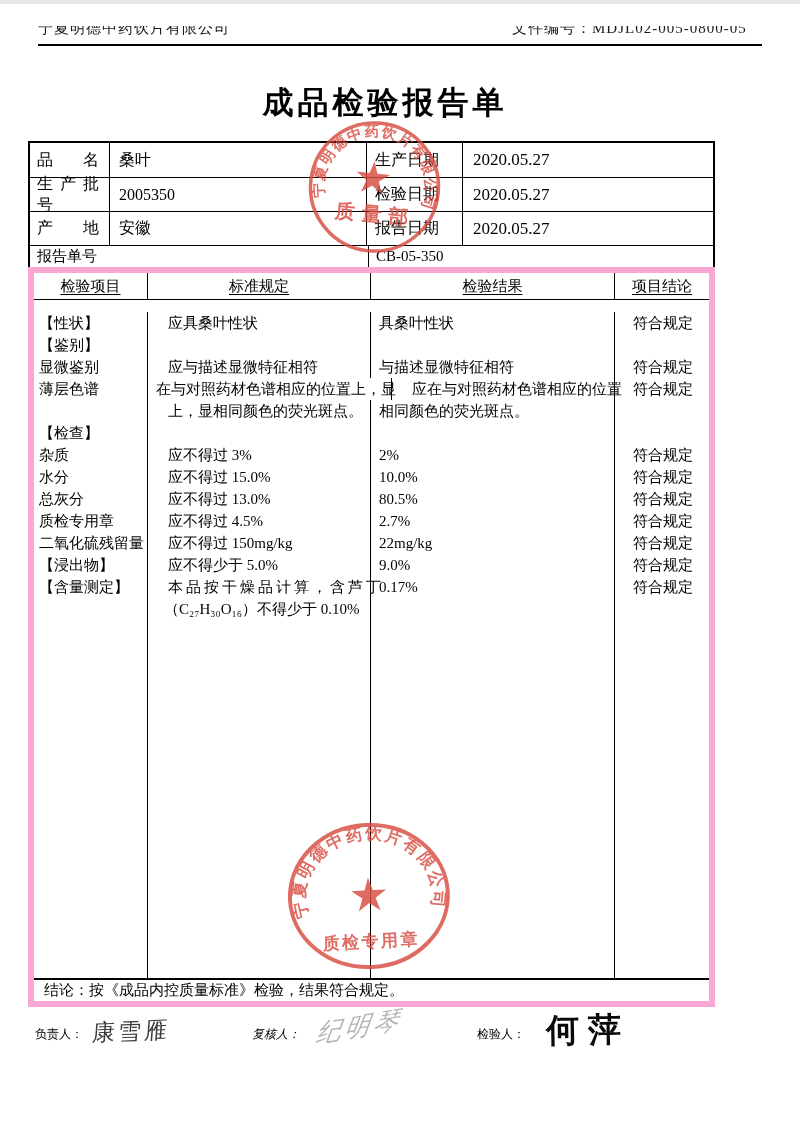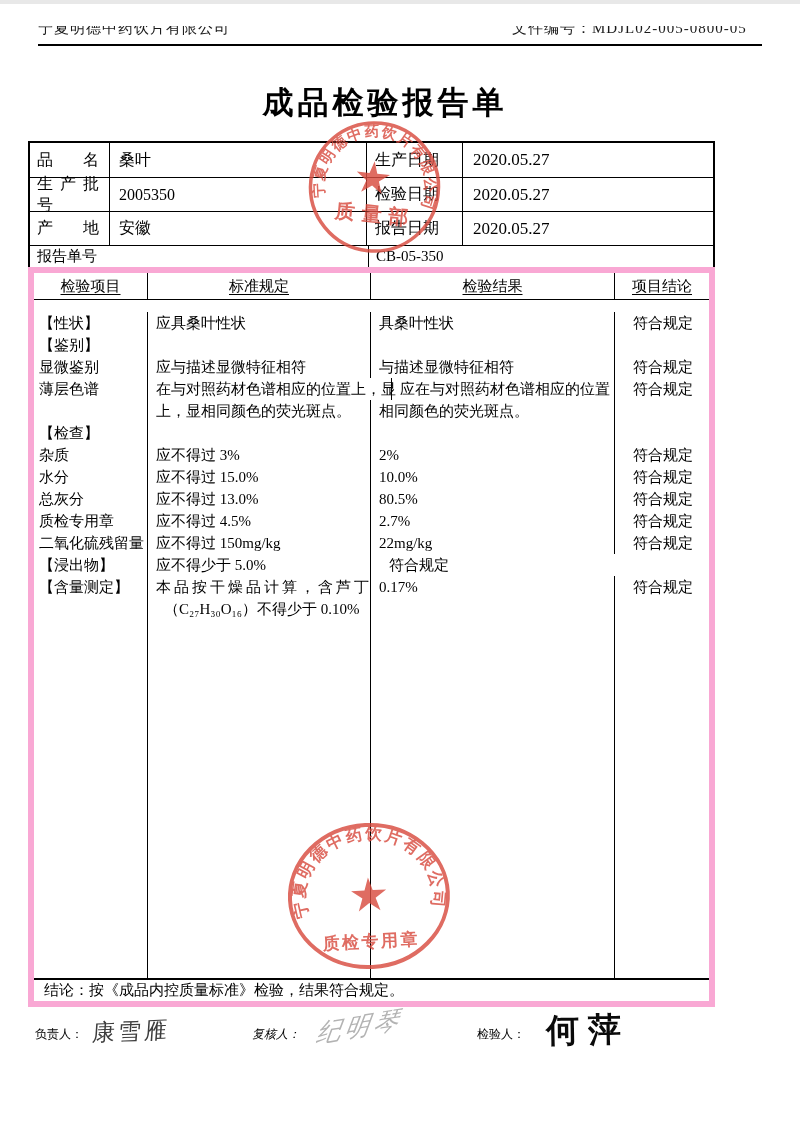--- a/index.html
+++ b/index.html
@@ -40,21 +40,21 @@
   .hcell u{text-underline-offset:3px;}
   .h-item{width:113px;}
   .h-std{width:223px;border-left:1px solid #000;}
   .h-result{width:244px;border-left:1px solid #000;}
   .h-concl{flex:1;border-left:1px solid #000;}
   .mbody{flex:1;display:flex;flex-direction:column;padding-top:12px;box-sizing:border-box;}
   .brow{display:flex;height:22px;min-height:22px;line-height:22px;}
   .brow.fill{flex:1;height:auto;}
   .bcell{box-sizing:border-box;font-size:15px;white-space:nowrap;overflow:visible;}
   .b-item{width:113px;padding-left:5px;}
-  .b-std{width:223px;border-left:1px solid #000;padding-left:8px;}
+  .b-std{width:223px;border-left:1px solid #000;padding-left:20px;}
   .b-result{width:244px;border-left:1px solid #000;padding-left:8px;}
   .b-concl{flex:1;border-left:1px solid #000;padding-left:18px;}
   .sp{letter-spacing:3px;}
   .ind{padding-left:16px;}
   .mconcl{height:23px;border-top:2px solid #000;box-sizing:border-box;display:flex;
           align-items:center;padding-left:10px;font-size:15px;}
   
   .sig-label{position:absolute;font-size:12px;}
   .sig{position:absolute;white-space:nowrap;}
   .sig-supervisor{left:92px;top:1012px;font-size:23px;color:#3c3c3c;
@@ -193,20 +193,21 @@
         </div>
         <div class="brow">
           <div class="bcell b-item">二氧化硫残留量</div>
           <div class="bcell b-std">应不得过 150mg/kg</div>
           <div class="bcell b-result">22mg/kg</div>
           <div class="bcell b-concl">符合规定</div>
         </div>
         <div class="brow">
           <div class="bcell b-item">【浸出物】</div>
           <div class="bcell b-std">应不得少于 5.0%</div>
+          <div class="bcell b-result">9.0%</div>
           <div class="bcell b-concl">符合规定</div>
         </div>
         <div class="brow">
           <div class="bcell b-item">【含量测定】</div>
           <div class="bcell b-std sp">本品按干燥品计算，含芦丁</div>
           <div class="bcell b-result">0.17%</div>
           <div class="bcell b-concl">符合规定</div>
         </div>
         <div class="brow">
           <div class="bcell b-item"></div>

